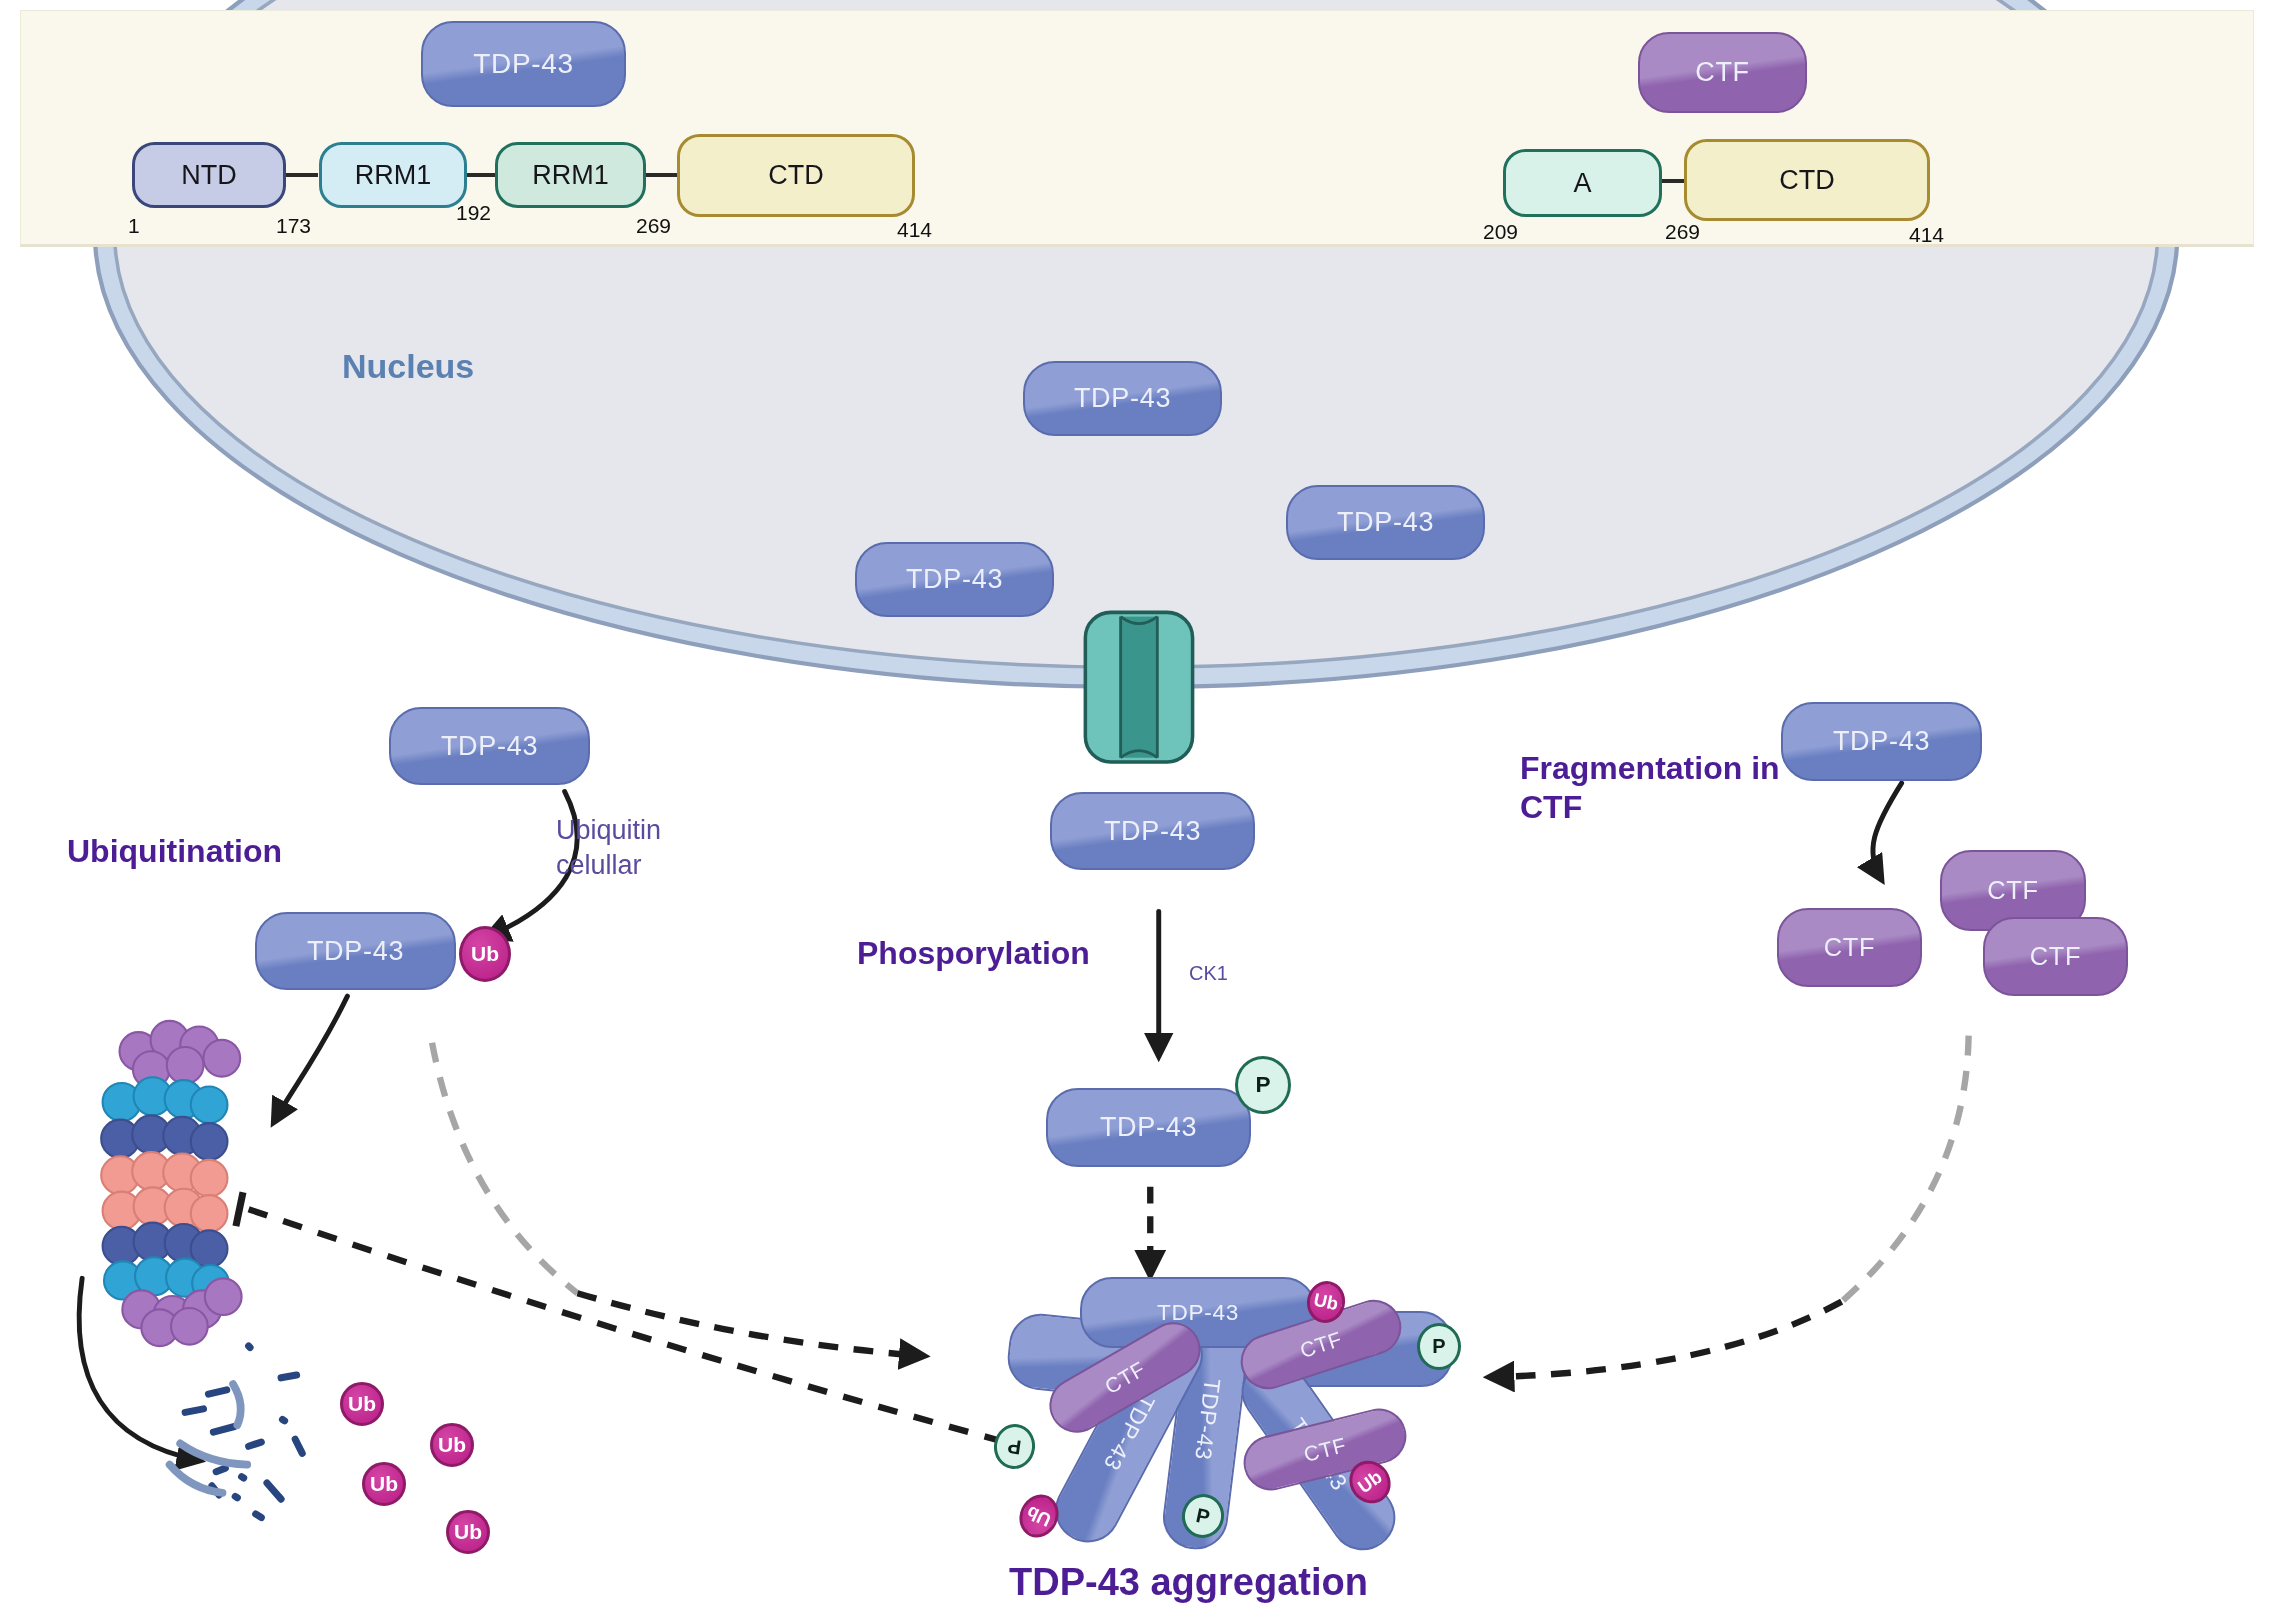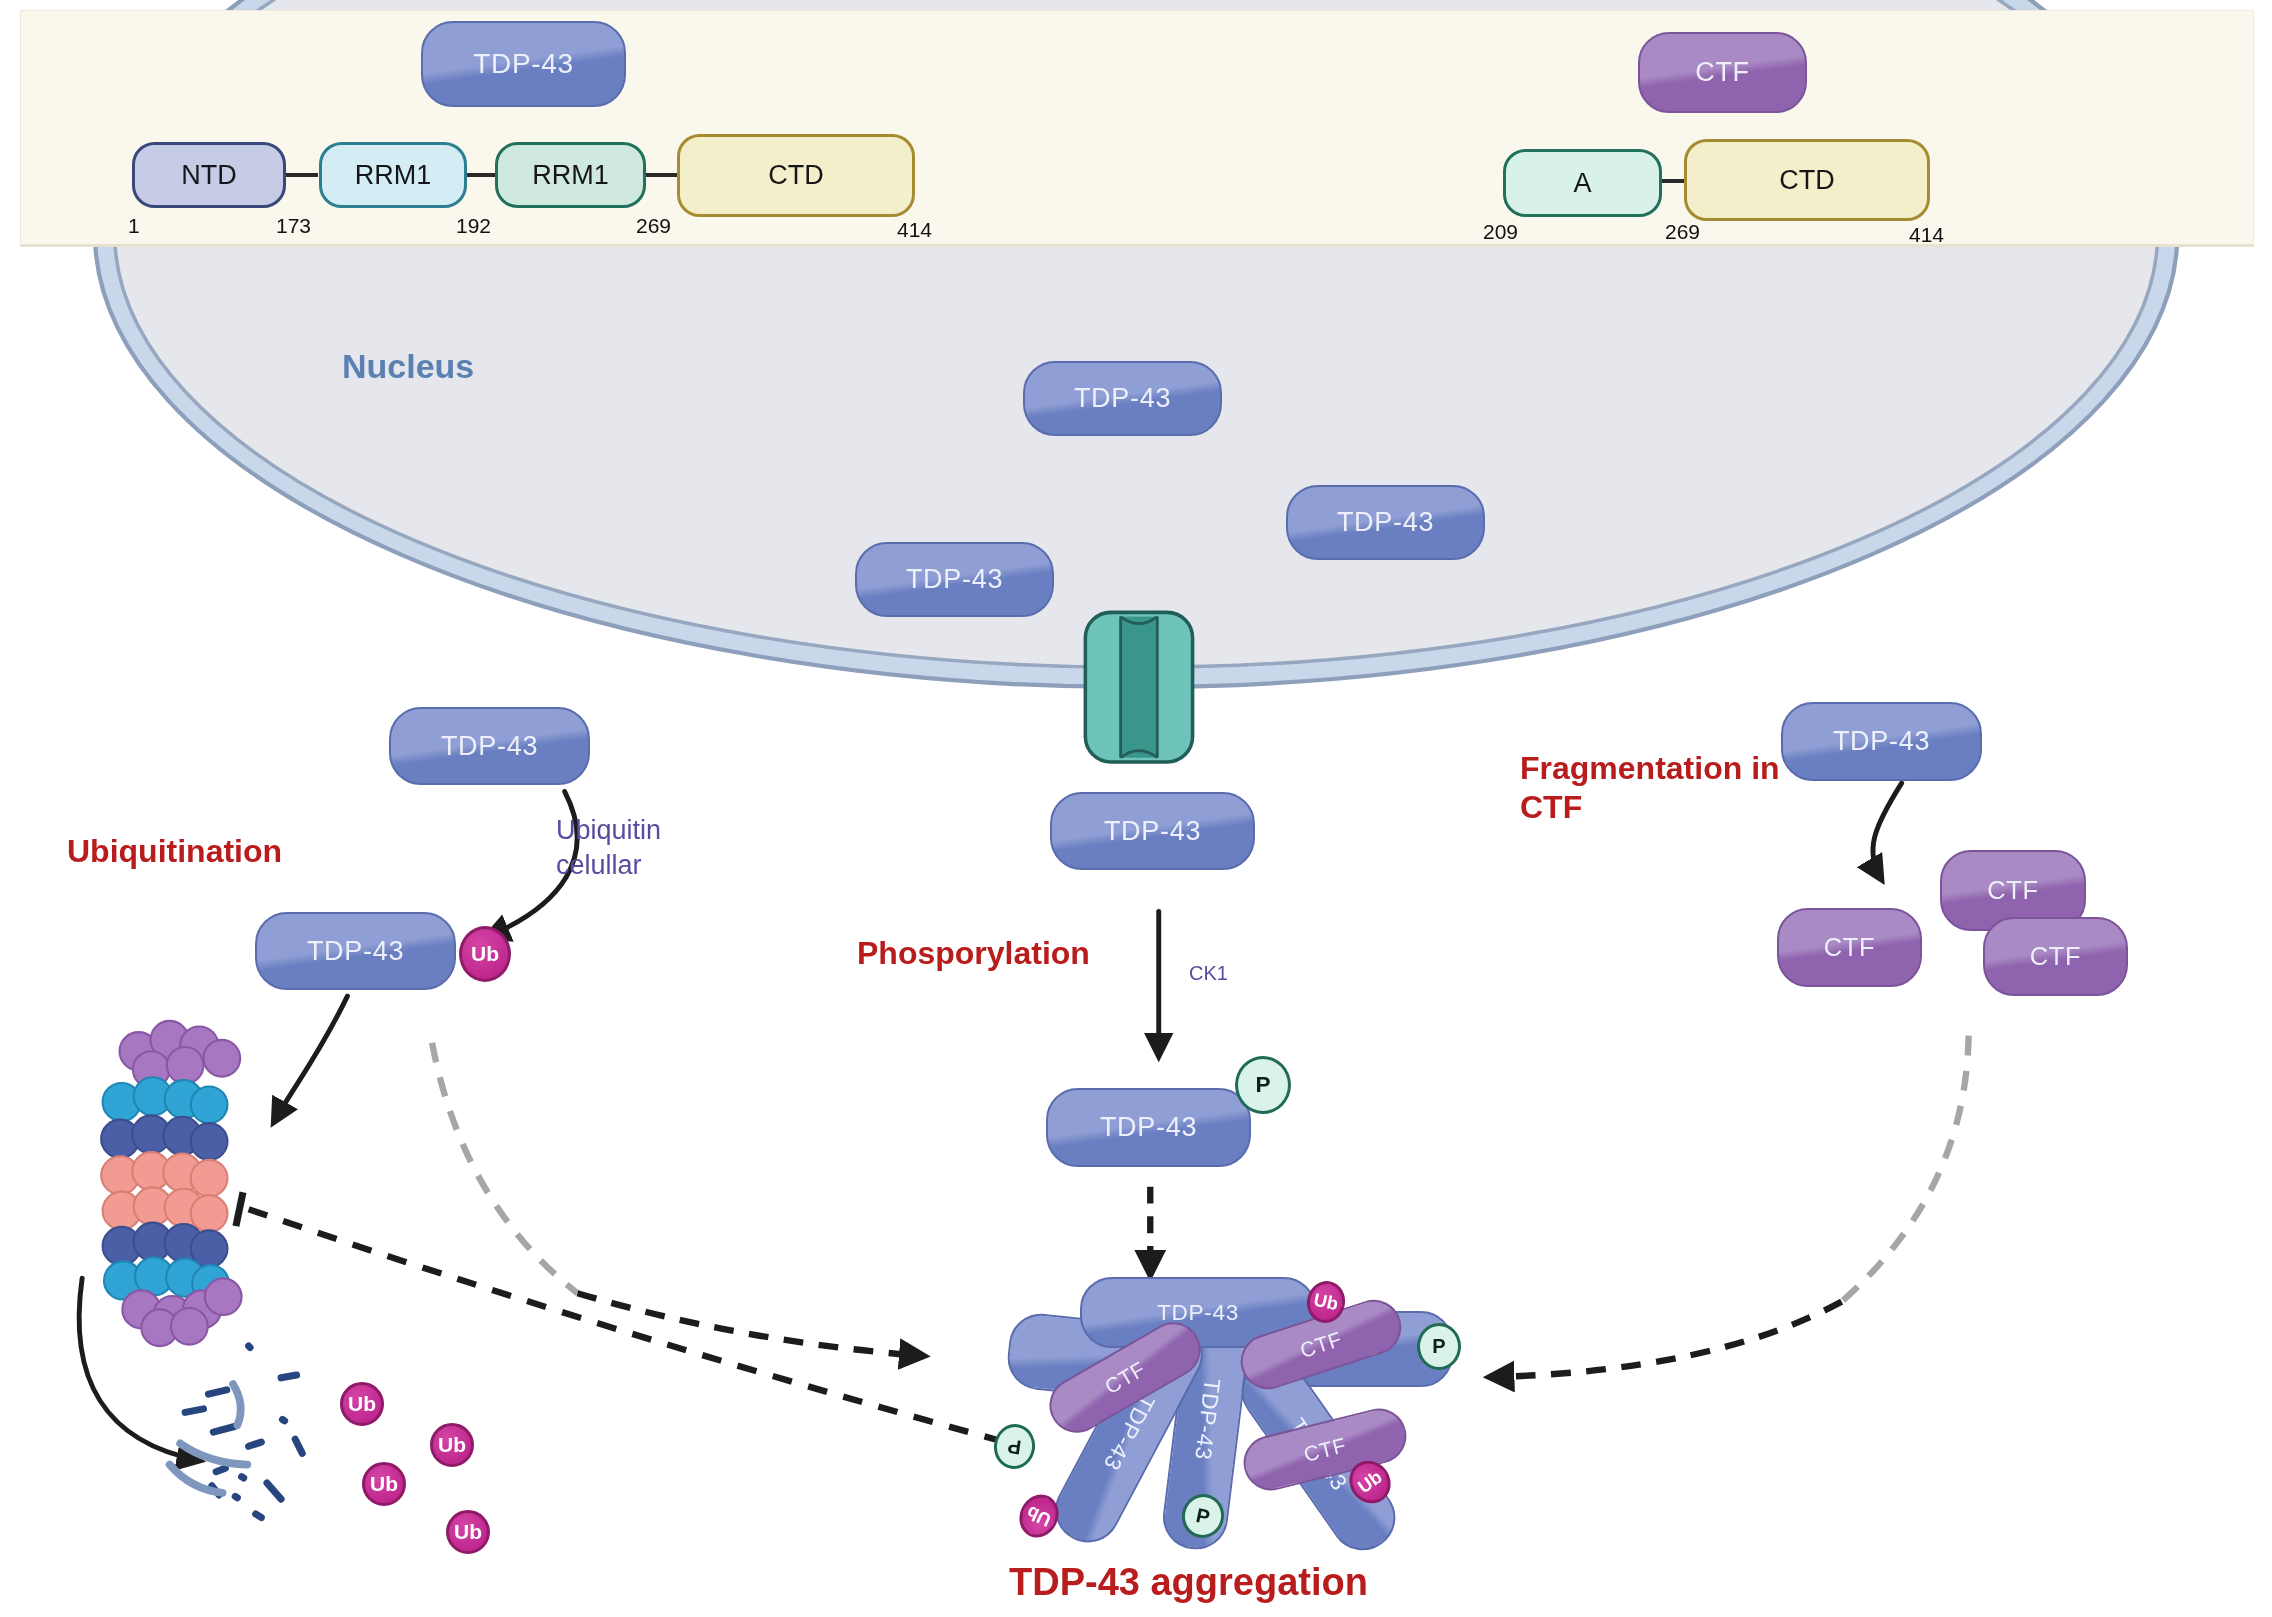--- a/index.html
+++ b/index.html
@@ -18,21 +18,21 @@
                border:2.1px solid #7b549a;border-radius:31px;}
   .domain{position:absolute;display:flex;align-items:center;justify-content:center;
           font-size:27px;color:#16161a;border-radius:22.6px;border:3.5px solid;box-sizing:border-box;z-index:7;}
   .tick{position:absolute;font-size:21px;color:#101010;z-index:7;}
   .connector{position:absolute;height:4.2px;background:#2a2a2a;z-index:7;}
   .badge{position:absolute;border-radius:50%;display:flex;align-items:center;justify-content:center;
          font-weight:bold;z-index:8;box-sizing:border-box;}
   .badge.ub{background:radial-gradient(circle at 38% 32%,#d444a5,#b81d85);
             border:3.5px solid #8e1a68;color:#ffffff;font-size:21px;}
   .badge.p{background:#d9f3ea;border:3.5px solid #206b53;color:#0c2018;font-size:22.6px;}
-  .heading{position:absolute;font-weight:bold;color:#b91c1c;font-size:32px;z-index:5;}
+  .heading{position:absolute;font-weight:bold;color:#4c1d95;font-size:32px;z-index:5;}
   .note{position:absolute;color:#5b4b9e;font-size:27px;line-height:1.28;z-index:5;}
   .nucleus-label{position:absolute;font-weight:bold;font-size:34px;color:#5b80b2;z-index:4;}
   .agg-pill{font-size:22.6px;}
   .agg-ctf{font-size:21px;}
   .agg-badge-ub{font-size:18.3px !important;}
   .agg-badge-p{font-size:20px !important;}
 </style>
 </head>
 <body>
 
@@ -175,21 +175,21 @@
     <div class="domain" style="left:474px;top:131px;width:151px;height:66px;background:#cfe9df;border-color:#20705c;">
       <span>RRM1</span>
     </div>
     <div class="connector" style="left:625px;top:162px;width:31px;"></div>
     <div class="domain" style="left:656px;top:123px;width:238px;height:83px;background:#f4efcb;border-color:#a68b30;">
       <span>CTD</span>
     </div>
 
     <span class="tick" style="left:107px;top:203px;">1</span>
     <span class="tick" style="left:255px;top:203px;">173</span>
-    <span class="tick" style="left:435px;top:203px;">192</span>
+    <span class="tick" style="left:435px;top:190px;">192</span>
     <span class="tick" style="left:615px;top:203px;">269</span>
     <span class="tick" style="left:876px;top:207px;">414</span>
 
     <div class="pill purple" style="left:1617px;top:21px;width:169px;height:81px;">
       <span>CTF</span>
     </div>
 
     <div class="domain" style="left:1482px;top:138px;width:159px;height:68px;background:#d8f1e9;border-color:#20705c;">
       <span>A</span>
     </div>

